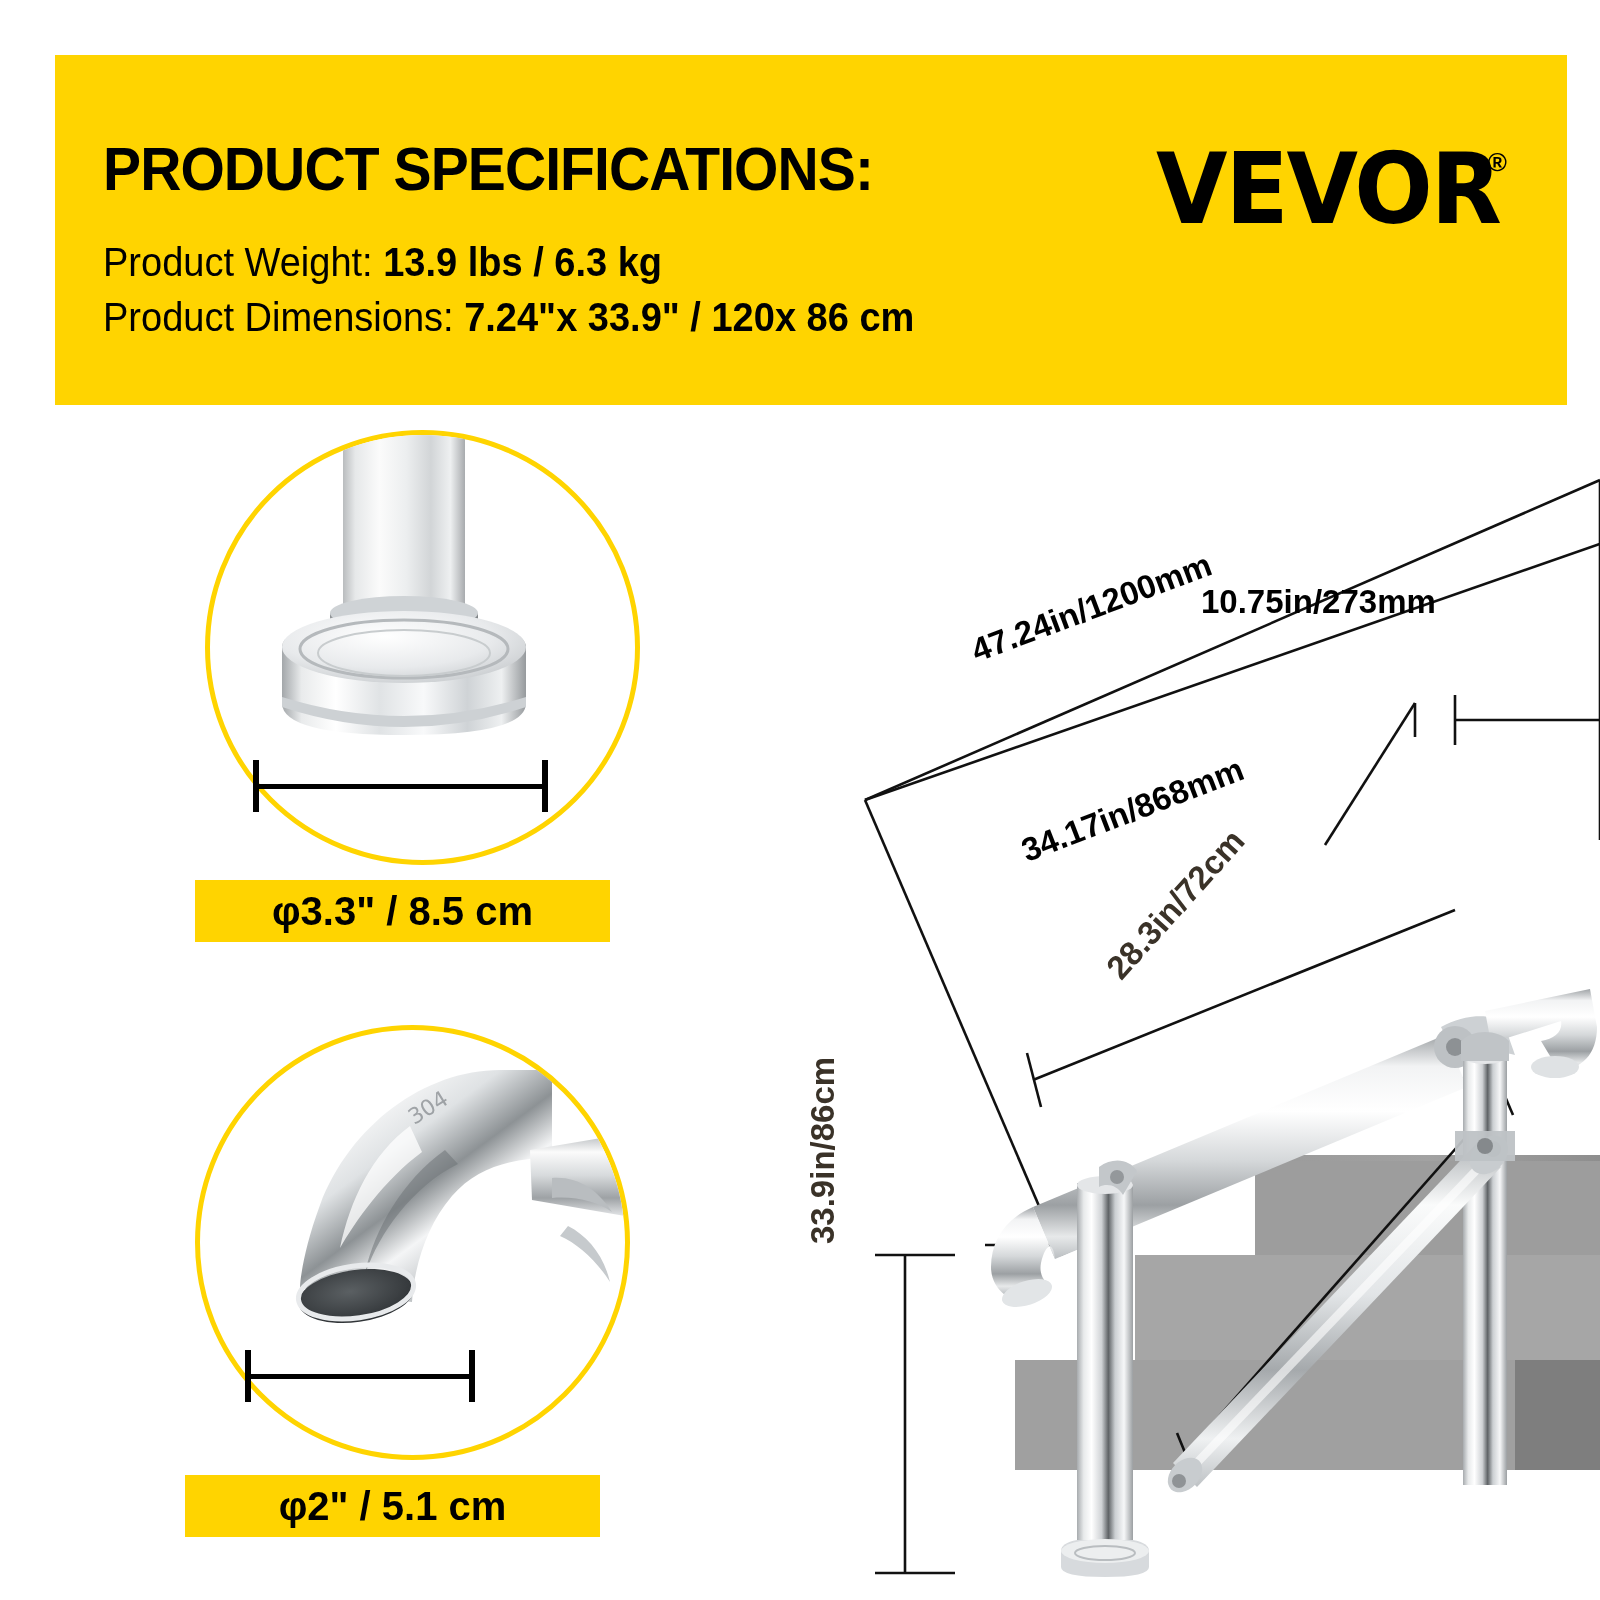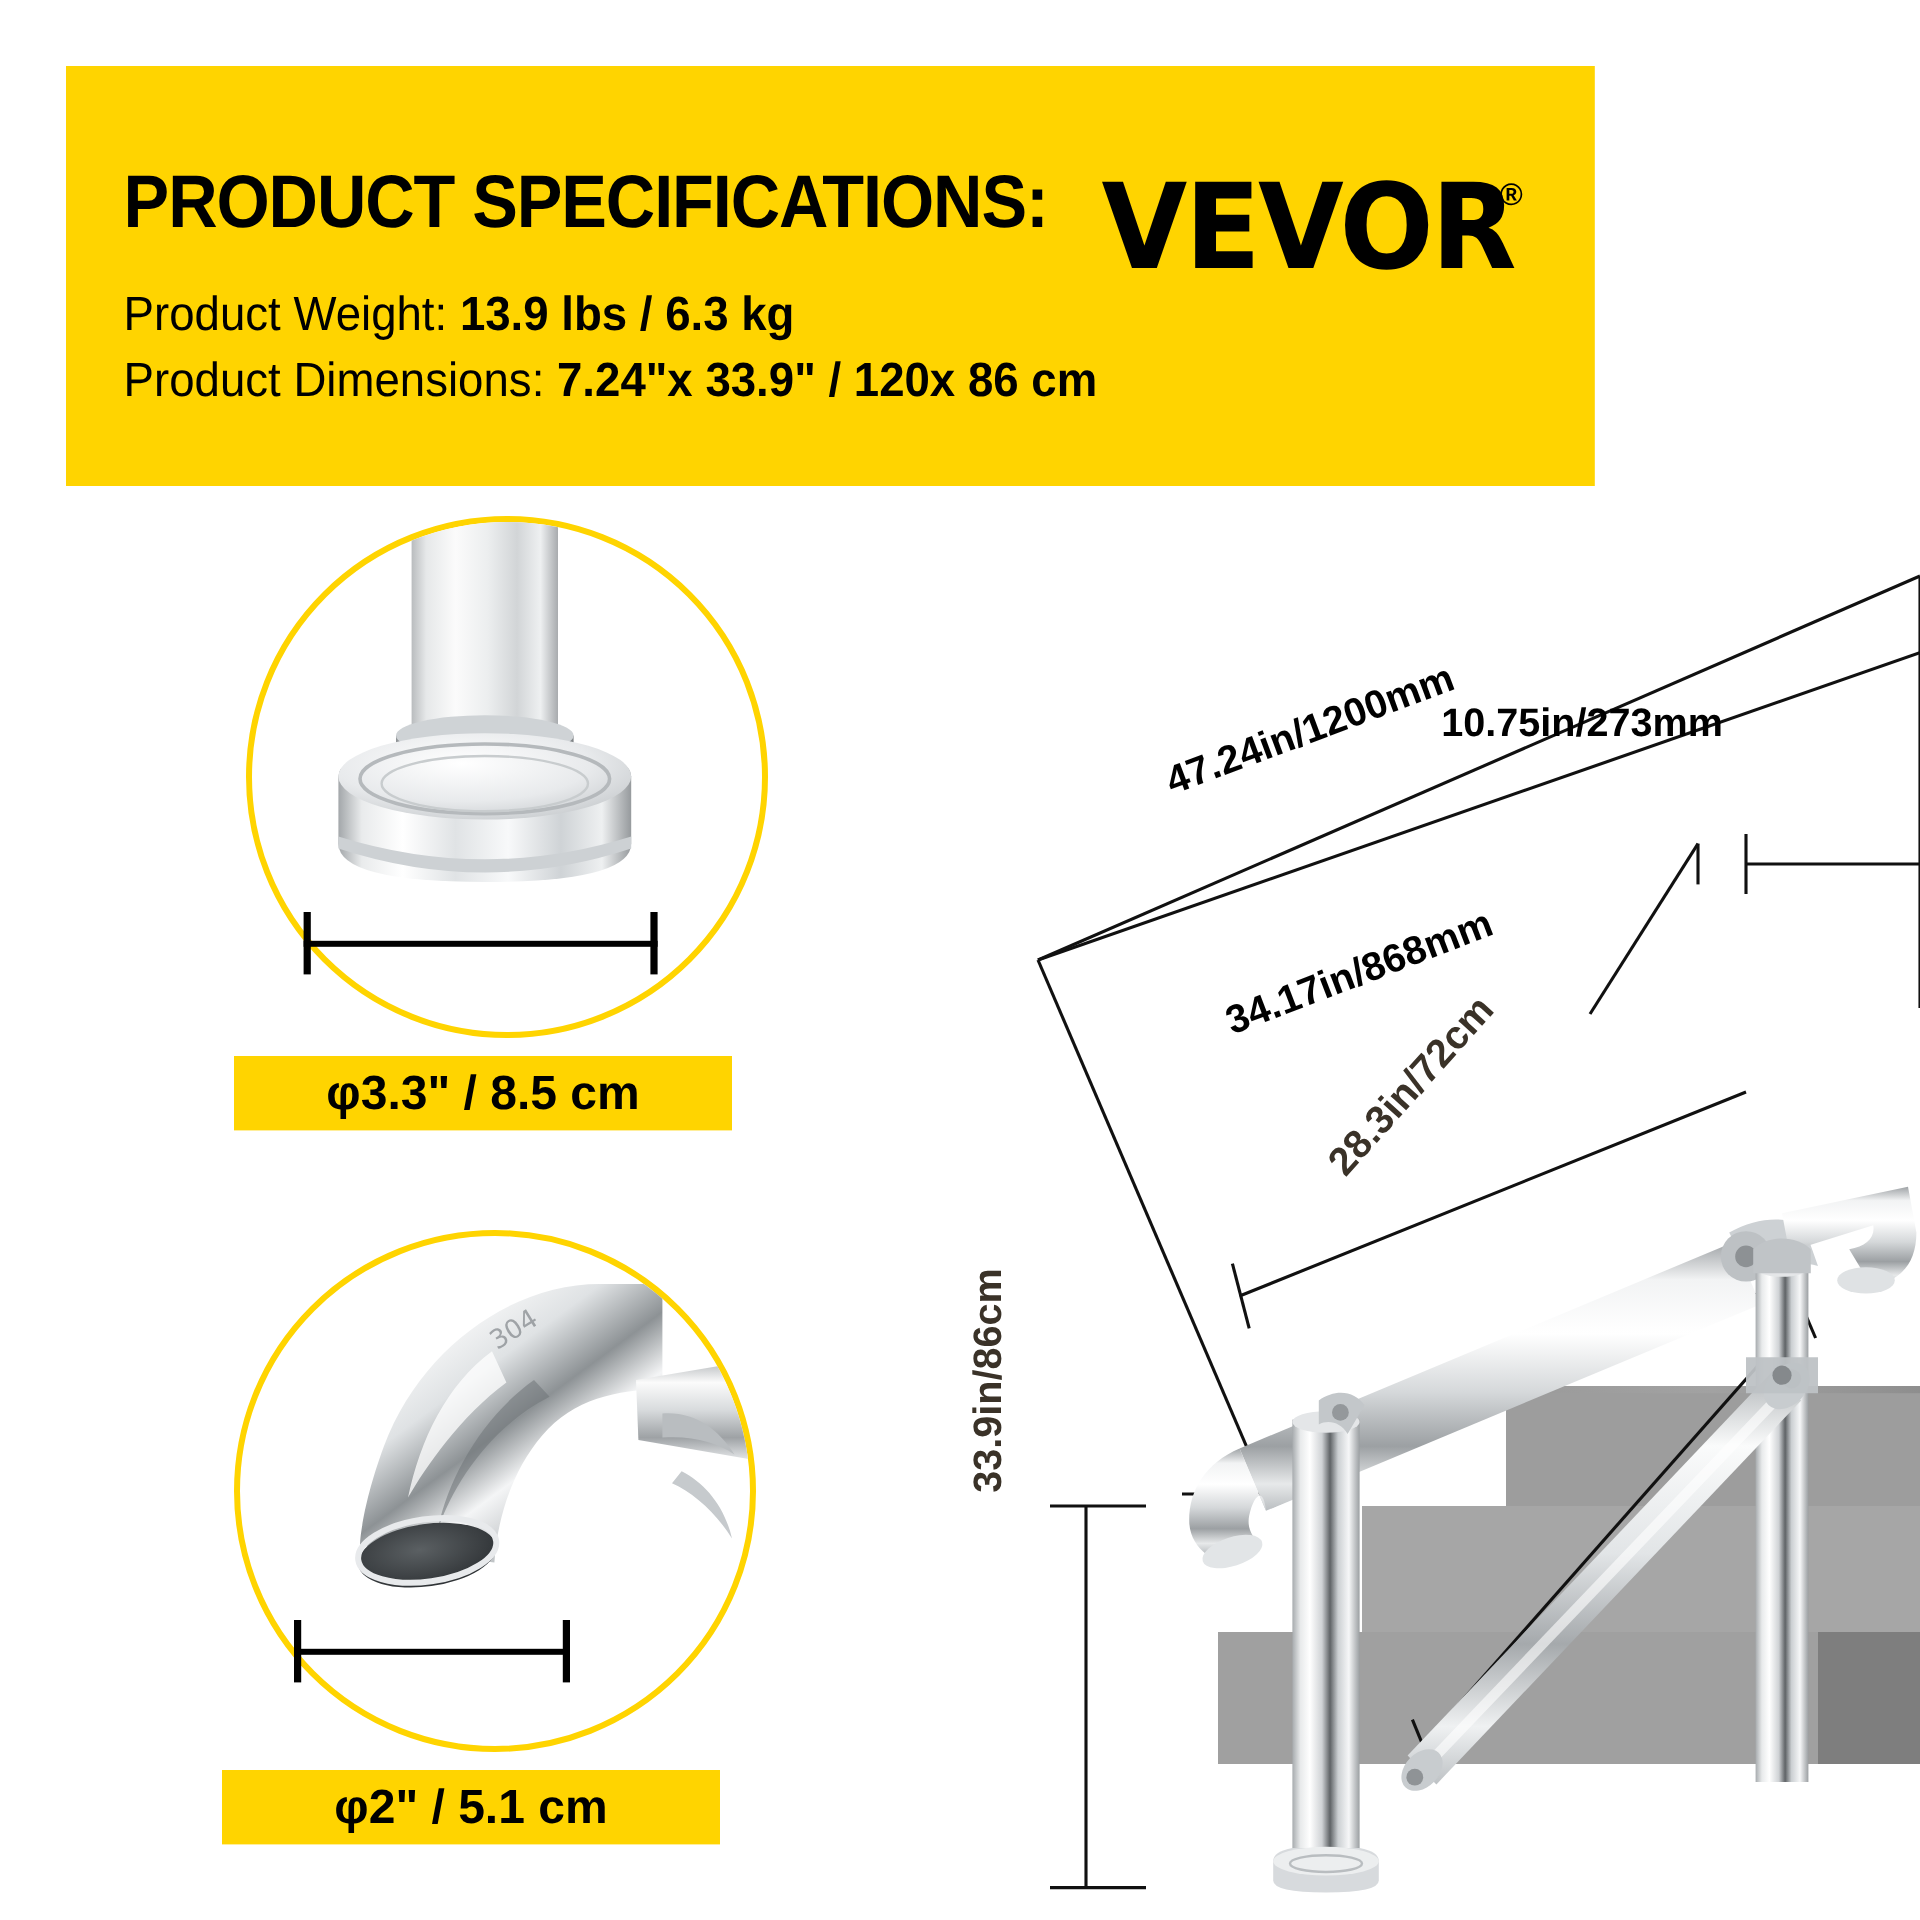--- a/index.html
+++ b/index.html
@@ -9,21 +9,21 @@
     background:#ffffff;
     font-family:"Liberation Sans", sans-serif;
     overflow:hidden;
     position:relative;
   }
   .page{position:absolute;inset:0;}
 
   
   .header-bar{
     position:absolute;
-    left:55px;top:55px;width:1274px;height:350px;
+    left:55px;top:55px;width:1512px;height:350px;
     background:var(--brand,#ffd400);
   }
   .header-title{
     position:absolute;left:48px;top:78px;
     font-size:62px;font-weight:bold;
     letter-spacing:-1px;
     color:#000;
     transform:scaleX(0.92);
     transform-origin:left center;
     white-space:nowrap;

